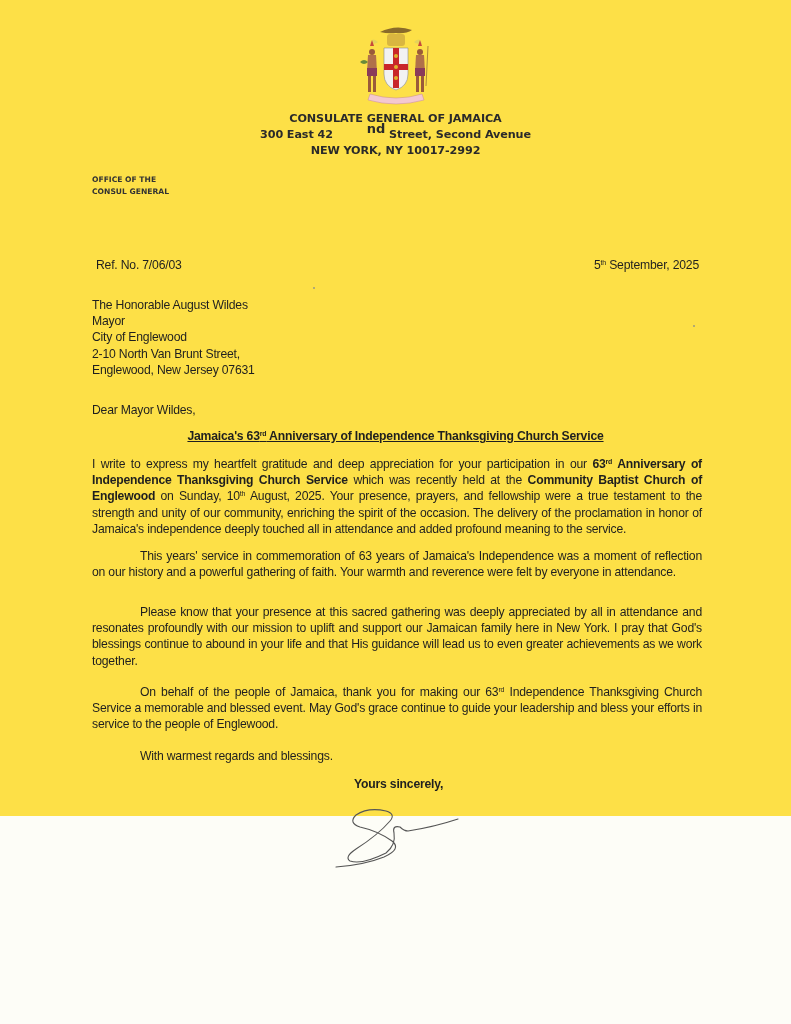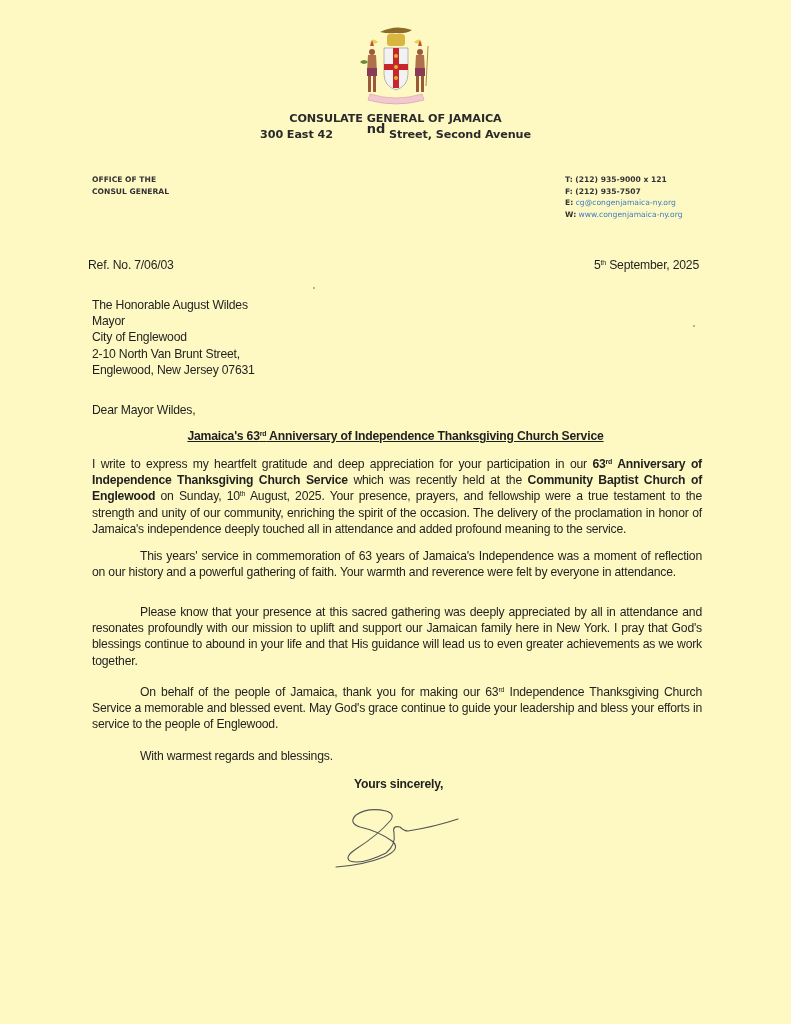--- a/index.html
+++ b/index.html
@@ -11,22 +11,22 @@
       width: 791px;
       height: 1024px;
       position: relative;
       overflow: hidden;
       font-family: "Liberation Sans", sans-serif;
       color: #1c1c1c;
     }
     .page {
       position: absolute;
       left: 0; top: 0;
-      width: 791px; height: 1024px;
-      background: #fef9c3;
+      width: 791px; height: 816px;
+      background: #fde047;
     }
     .crest {
       position: absolute;
       left: 350px;
       top: 24px;
       width: 92px;
       height: 84px;
     }
     .letterhead {
       position: absolute;
@@ -65,21 +65,21 @@
     .contacts .link { color: #3d7bc4; font-weight: normal; }
     .contacts .val { font-weight: bold; }
     .body-text {
       font-size: 12.2px;
       line-height: 16.2px;
       color: #1f1f1f;
       letter-spacing: -0.2px;
     }
     .ref {
       position: absolute;
-      left: 88px;
+      left: 96px;
       top: 257px;
     }
     .date {
       position: absolute;
       right: 92px;
       top: 257px;
     }
     sup.ord { font-size: 7px; vertical-align: 4px; line-height: 0; }
     .address {
       position: absolute;
@@ -183,33 +183,28 @@
     <rect x="71" y="52" width="3" height="16" fill="#9a5a3a"></rect>
     <line x1="78" y1="22" x2="76" y2="62" stroke="#b08a3a" stroke-width="1"></line>
     <path d="M68 22 L70 16 L72 22 Z" fill="#c84a3a"></path>
 
     <path d="M20 70 Q46 78 72 70 L74 76 Q46 84 18 76 Z" fill="#f4c8d0" stroke="#c88a9a" stroke-width="0.5"></path>
   </svg>
 
   <div class="letterhead">
     <div>CONSULATE GENERAL OF JAMAICA</div>
     <div><span>300 East 42</span><sup>nd</sup><span> Street, Second Avenue</span></div>
+    <div>NEW YORK, NY 10017-2992</div>
   </div>
 
   <div class="office">
     <div>OFFICE OF THE</div>
     <div>CONSUL GENERAL</div>
   </div>
 
-  <div class="contacts">
-    <div><span class="lbl">T:</span> <span class="val">(212) 935-9000 x 121</span></div>
-    <div><span class="lbl">F:</span> <span class="val">(212) 935-7507</span></div>
-    <div><span class="lbl">E:</span> <span class="link">cg@congenjamaica-ny.org</span></div>
-    <div><span class="lbl">W:</span> <span class="link">www.congenjamaica-ny.org</span></div>
-  </div>
 
   <div class="ref body-text">Ref. No. 7/06/03</div>
 
   <div class="date body-text"><span>5</span><sup class="ord">th</sup><span> September, 2025</span></div>
 
   <div class="address body-text">
     <div>The Honorable August Wildes</div>
     <div>Mayor</div>
     <div>City of Englewood</div>
     <div>2-10 North Van Brunt Street,</div>

